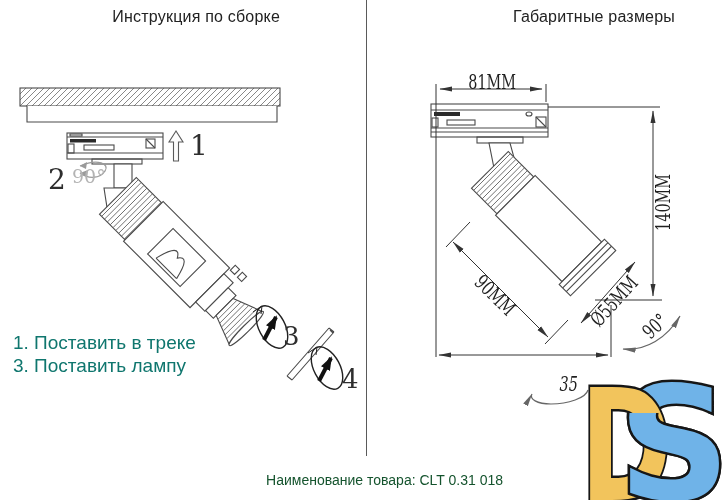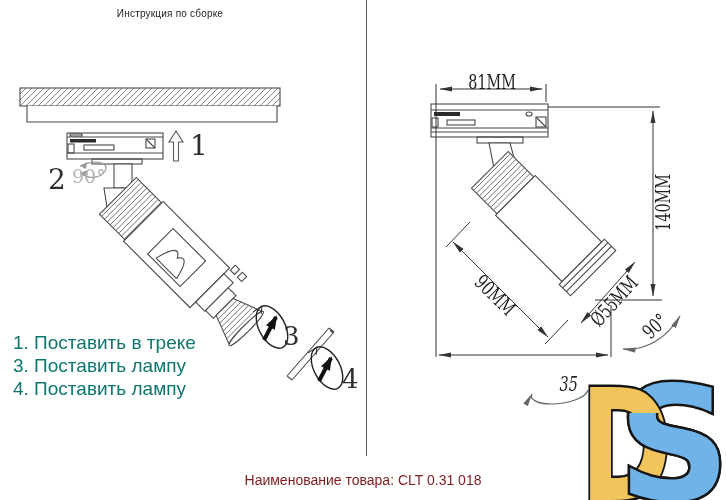--- a/index.html
+++ b/index.html
@@ -1,27 +1,27 @@
 <!DOCTYPE html>
 <html><head>
 <meta charset="utf-8">
 <style>
   html,body{margin:0;padding:0;background:#fff;}
   .page{position:relative;width:726px;height:500px;background:#ffffff;overflow:hidden;
         font-family:"Liberation Sans",sans-serif;color:#1d1d1d;}
   .art{position:absolute;left:0;top:0;}
   .t{position:absolute;white-space:nowrap;}
-  .title{font-size:10px;color:#222;text-align:center;letter-spacing:.2px;}
+  .title{font-size:16px;color:#222;text-align:right;letter-spacing:.2px;}
   .divider{position:absolute;left:366px;top:0;width:1px;height:456px;background:#5a5a5a;}
   .marker{font-family:"DejaVu Serif",serif;color:#2e2e2e;}
   .dim{font-family:"DejaVu Serif",serif;font-size:20px;color:#1f1f1f;text-align:center;transform-origin:50% 50%;}
   .sq{display:inline-block;transform:scaleX(.72);transform-origin:center;}
   .steps{position:absolute;left:13px;top:331px;}
   .step{font-size:19px;line-height:23px;color:#0f766e;}
-  .footer{font-size:14px;color:#7f1d1d;text-align:center;}
+  .footer{font-size:14px;color:#14532d;text-align:right;}
   .gray{color:#b3b3b3;}
   .logo-letter{font-family:"DejaVu Sans",sans-serif;font-weight:bold;stroke:#161616;stroke-width:5px;paint-order:stroke;}
 </style>
 </head>
 <body>
 
 <div class="page">
 
   <svg class="art" width="726" height="500" viewBox="0 0 726 500">
     <defs>
@@ -169,31 +169,31 @@
       <text class="logo-letter" x="580" y="500" font-size="155" textLength="92" lengthAdjust="spacingAndGlyphs" fill="#F2C45C">D</text>
       <g clip-path="url(#clipS2)">
         <text class="logo-letter" x="618" y="499" font-size="156" fill="#6FB3E8">S</text>
       </g>
     </g>
   </svg>
 
   <div class="divider"></div>
 
   <div class="t title" style="left:60px;top:8px;width:220px;">Инструкция по сборке</div>
+  <div class="t title" style="left:455px;top:8px;width:220px;">Габаритные размеры</div>
 
   <div class="t marker" style="left:190px;top:129px;font-size:28px;">1</div>
   <div class="t marker" style="left:48px;top:163px;font-size:28px;">2</div>
   <div class="t marker gray" style="left:72px;top:165px;font-size:19px;">90°</div>
   <div class="t marker" style="left:283px;top:321px;font-size:26px;">3</div>
   <div class="t marker" style="left:342px;top:364px;font-size:26px;">4</div>
 
   <div class="steps">
     <div class="step">1. Поставить в треке</div>
     <div class="step">3. Поставить лампу</div>
-    <div class="step">4. Поставить лампу</div>
   </div>
 
   <div class="t dim" style="left:452px;top:70px;width:80px;">
     <span class="sq">81MM</span>
   </div>
   <div class="t dim" style="left:628px;top:195px;width:70px;transform:rotate(-90deg);">
     <span class="sq">140MM</span>
   </div>
   <div class="t dim" style="left:455px;top:283px;width:80px;transform:rotate(45deg);">
     <span class="sq">90MM</span>

